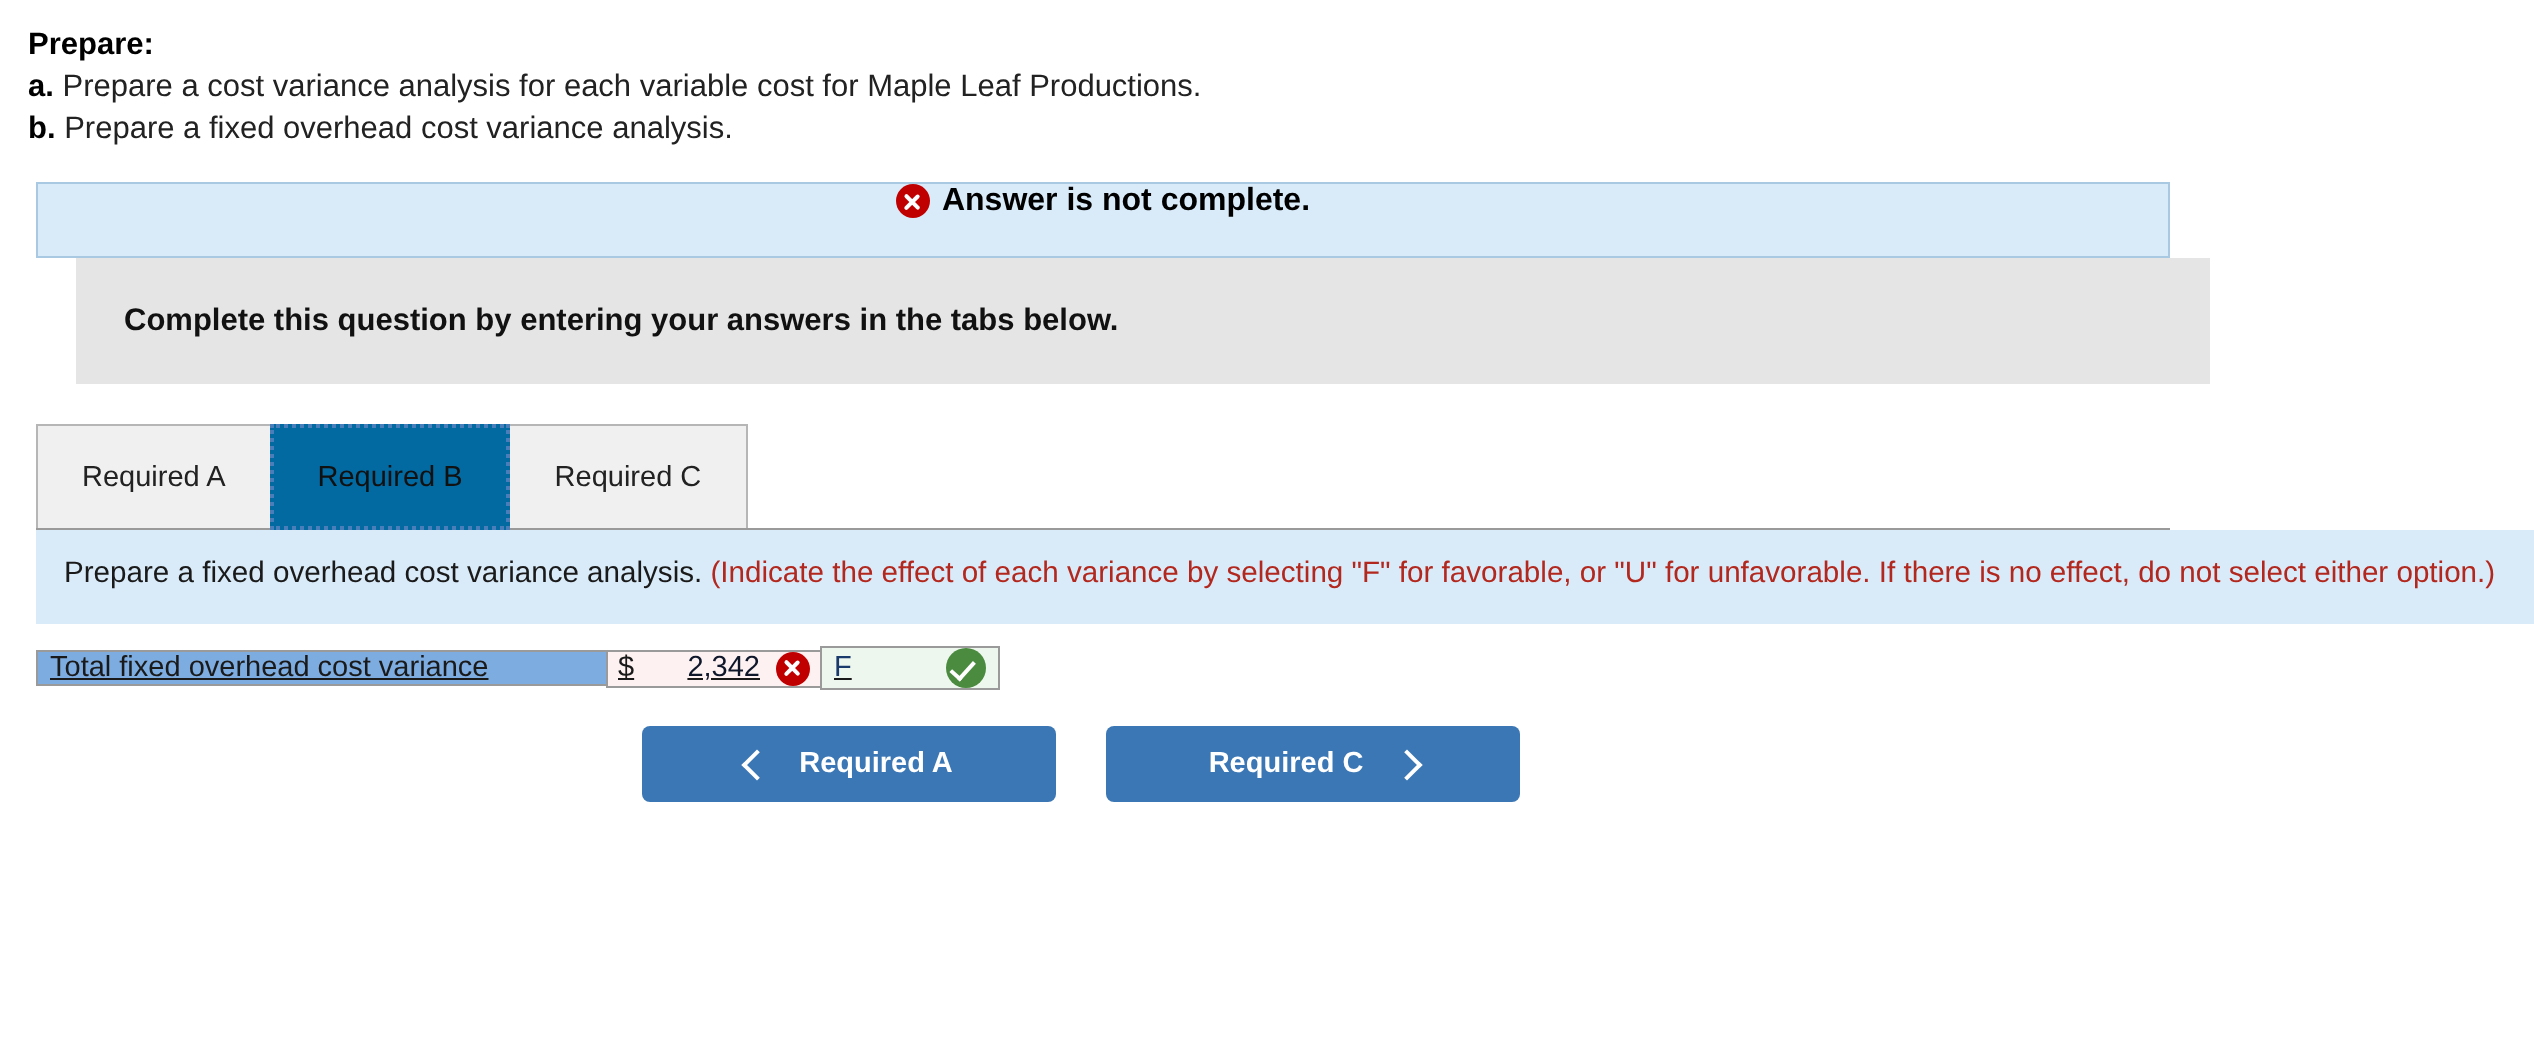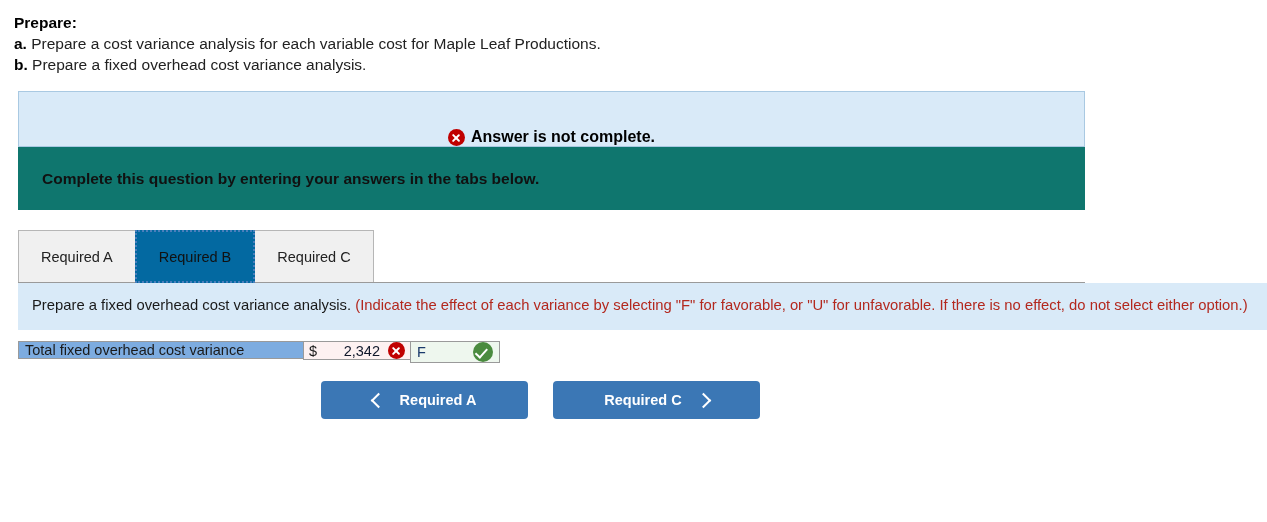--- a/index.html
+++ b/index.html
@@ -38,25 +38,25 @@
 
   
   .panel-wrap {
     margin: 16px 0 0 18px;
     width: 1067px;
   }
 
   .alert-banner {
     box-sizing: border-box;
     width: 100%;
-    height: 56px;
+    height: 38px;
     background: #d9eaf8;
     border: 1px solid #a9c9e2;
     display: flex;
-    align-items: flex-end;
+    align-items: flex-start;
     justify-content: center;
   }
   .alert-text {
     font-size: 16px;
     font-weight: bold;
     color: #000000;
     margin-left: 6px;
   }
 
   .icon-x-circle {
@@ -100,23 +100,24 @@
     height: 9.5px;
     border: solid #ffffff;
     border-width: 0 2.2px 2.2px 0;
     transform: rotate(42deg);
   }
 
   .gray-band {
     box-sizing: border-box;
     width: 100%;
     height: 63px;
-    background: #0f766e;
-    display: flex;
-    align-items: center;
+    background: #e5e5e5;
+    display: flex;
+    align-items: center;
+    margin-left: 20px;
   }
   .gray-band-text {
     font-size: 15.5px;
     font-weight: bold;
     color: #111111;
     padding-left: 24px;
   }
 
   
   .tabstrip {
@@ -171,23 +172,24 @@
     font-size: 14.8px;
     line-height: 21px;
   }
   .instruction .black { color: #1a1a1a; }
   .instruction .red   { color: #b3281e; }
 
   
   .answer-row {
     margin: 11px 0 0 18px;
     display: flex;
-    align-items: flex-start;
+    align-items: center;
     height: 22px;
     width: 482px;
+    text-decoration: underline;
   }
   .cell {
     box-sizing: border-box;
     display: flex;
     align-items: center;
     border: 1px solid #9a9a9a;
     margin-right: -1px;
     font-size: 14.5px;
   }
   .cell-label {

